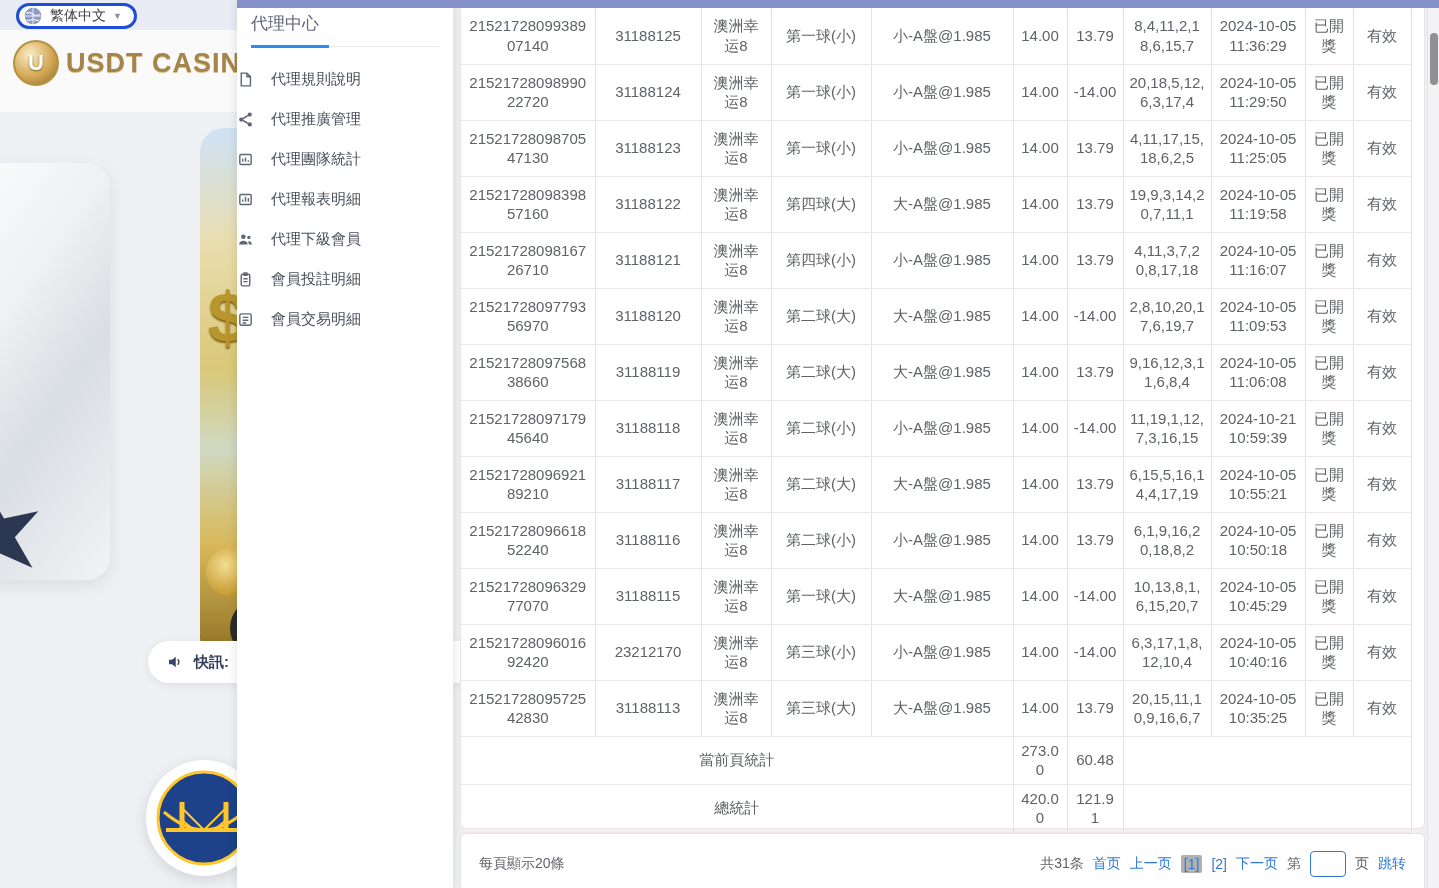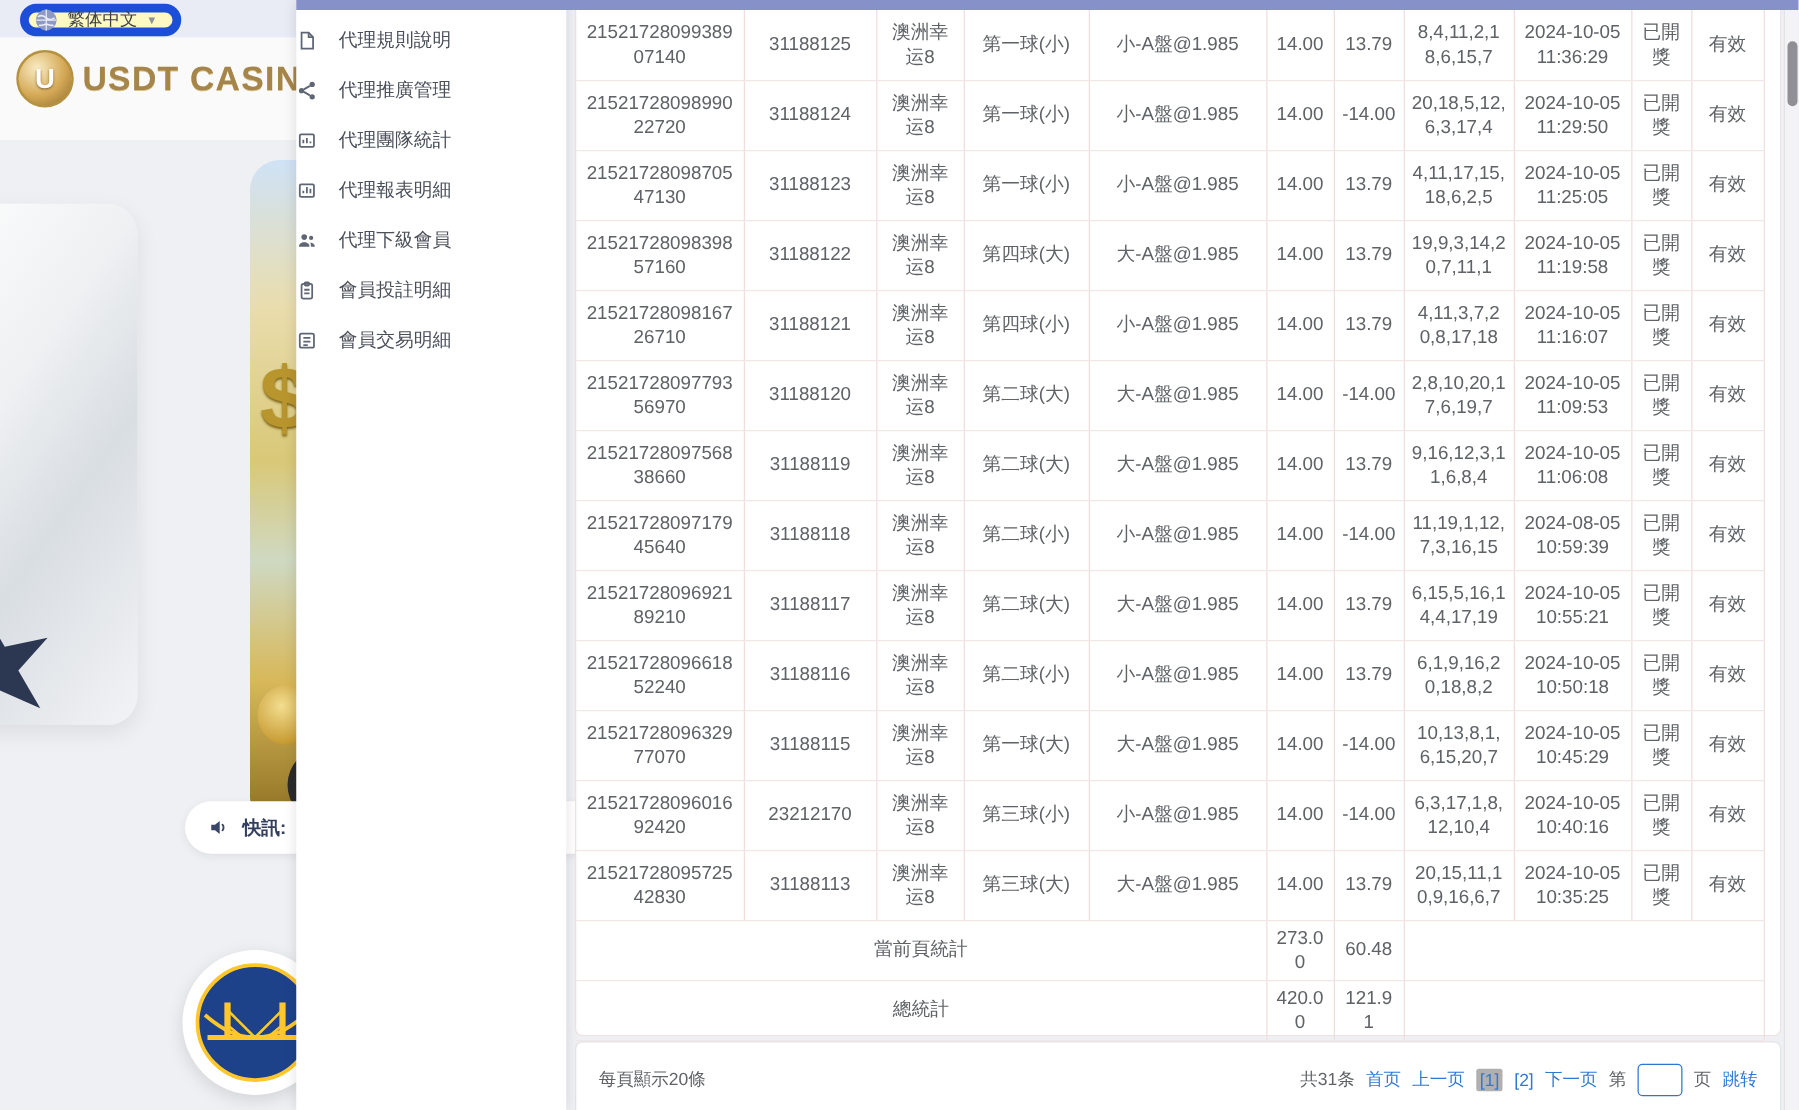--- a/index.html
+++ b/index.html
@@ -2,22 +2,22 @@
 <html><head>
 <meta charset="utf-8">
 <style>
   * { margin:0; padding:0; box-sizing:border-box; }
   html,body { width:1439px; height:888px; }
   body { font-family:"Liberation Sans","DejaVu Sans",sans-serif; background:#eef0f4; overflow:hidden; }
   .app { position:relative; width:1439px; height:888px; background:#eef0f4; overflow:hidden; }
 
   
   .topstrip { position:absolute; left:0; top:0; width:237px; height:30px; background:#e9ebf5; z-index:2; }
-  .lang-pill { position:absolute; left:16px; top:3px; height:26px; padding:0 12px 0 4px; border:7px solid #1d4ed8;
-               border-radius:14px; display:flex; align-items:center; gap:7px; background:#fef9c3; cursor:pointer; }
+  .lang-pill { position:absolute; left:16px; top:3px; height:26px; padding:0 12px 0 4px; border:3px solid #1d4ed8;
+               border-radius:14px; display:flex; align-items:center; gap:7px; background:#ffffff; cursor:pointer; }
   .lang-pill .glabel { font-size:14px; color:#3c3f46; }
   .lang-pill .caret { font-size:9px; color:#8a8f9b; }
   .logo-strip { position:absolute; left:0; top:30px; width:237px; height:82px; background:#fafafb; z-index:2; }
   .coin { position:absolute; left:13px; top:10px; width:46px; height:46px; border-radius:50%;
           background:radial-gradient(circle at 35% 30%, #f9ecc4, #d4a855 55%, #8f6d2e);
           border:2px solid #b5923f; display:flex; align-items:center; justify-content:center;
           color:#fff; font-weight:bold; font-size:22px; text-shadow:0 1px 2px #7a5c22; }
   .logo-text { position:absolute; left:66px; top:18px; font-size:27px; font-weight:800; letter-spacing:1px;
                color:#a5854a; text-shadow:0 1px 0 #d8c08a; white-space:nowrap; }
 
@@ -137,20 +137,25 @@
     <svg width="100" height="100" viewBox="0 0 100 100">
       <circle cx="50" cy="50" r="46" fill="#1d428a" stroke="#ffc72c" stroke-width="3"></circle>
       <path d="M12 62h76" stroke="#ffc72c" stroke-width="4" fill="none"></path>
       <path d="M28 62V34M72 62V34" stroke="#ffc72c" stroke-width="5" fill="none"></path>
       <path d="M10 44c14 12 26 18 40 18M90 44C76 56 64 62 50 62" stroke="#ffc72c" stroke-width="3" fill="none"></path>
       <path d="M28 40l22 22M72 40L50 62M28 52l12 10M72 52L60 62" stroke="#ffc72c" stroke-width="2" fill="none"></path>
     </svg>
   </div>
 
   <div class="sidebar">
+    <div class="sb-head">
+      <div class="sb-title">代理中心</div>
+      <div class="sb-blue"></div>
+      <div class="sb-sep"></div>
+    </div>
     <div class="menu">
       <div class="menu-item">
         <span class="mi-icon">
             <svg viewBox="0 0 24 24" fill="none" stroke="currentColor" stroke-width="2">
               <path d="M6 3h8l5 5v13H6z"></path>
               <path d="M14 3v5h5"></path>
             </svg>
           </span>
         <span class="mi-label">代理規則說明</span>
       </div>
@@ -328,21 +333,21 @@
         </tr>
           <tr>
           <td>2152172809717945640</td>
           <td>31188118</td>
           <td>澳洲幸运8</td>
           <td>第二球(小)</td>
           <td>小-A盤@1.985</td>
           <td>14.00</td>
           <td>-14.00</td>
           <td>11,19,1,12,7,3,16,15</td>
-          <td>2024-08-05 10:59:39</td>
+          <td>2024-10-21 10:59:39</td>
           <td>已開獎</td>
           <td>有效</td>
         </tr>
           <tr>
           <td>2152172809692189210</td>
           <td>31188117</td>
           <td>澳洲幸运8</td>
           <td>第二球(大)</td>
           <td>大-A盤@1.985</td>
           <td>14.00</td>

